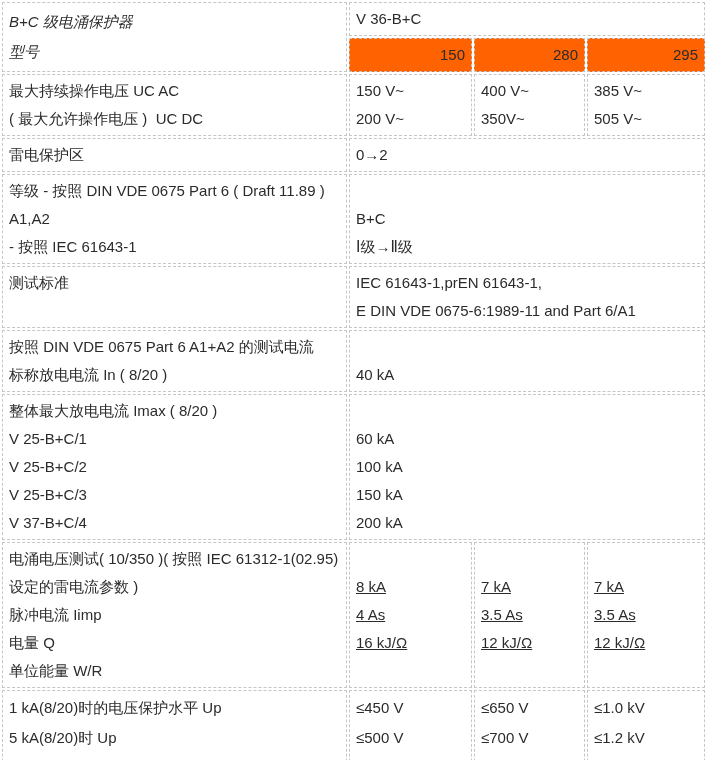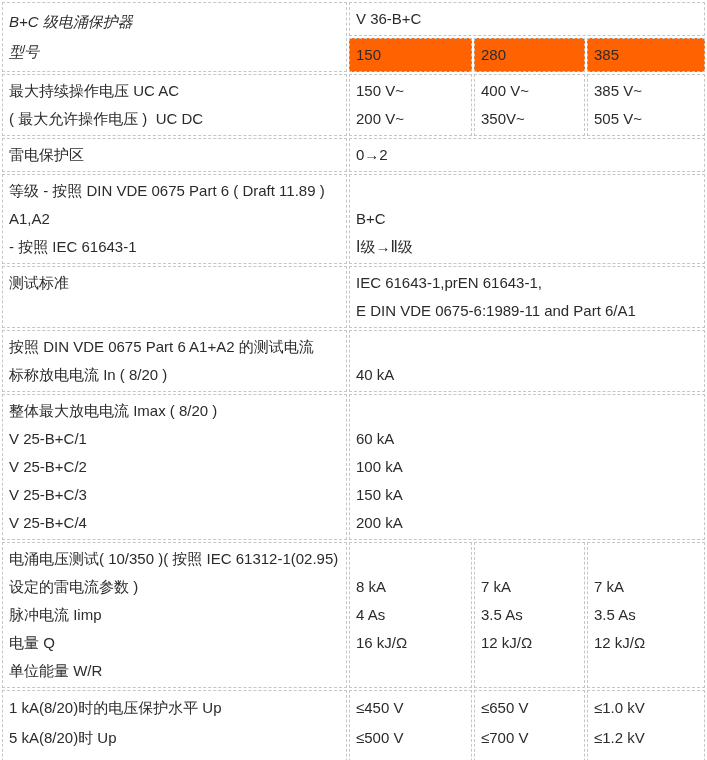--- a/index.html
+++ b/index.html
@@ -31,27 +31,29 @@
     padding:2px 6px;
     line-height:28px;
     vertical-align:top;
     white-space:pre;
     overflow:hidden;
     box-sizing:border-box;
   }
   td.orange{
     background:var(--accent);
     height:32px;
+    text-align:right;
   }
   td.skip1{
     padding-top:30px;
     margin-left:44px;
   }
   td.vmid{
     vertical-align:middle;
+    text-decoration:underline;
   }
   td.hdr-left{
     line-height:30px;
     padding-top:4px;
     font-style:italic;
   }
   tr.row-up td{
     line-height:30px;
   }
 </style>
@@ -68,21 +70,21 @@
     </colgroup>
     <tbody>
       <tr>
         <td class="hdr-left" rowspan="2">B+C 级电涌保护器
 型号</td>
         <td colspan="3">V 36-B+C</td>
       </tr>
       <tr>
         <td class="orange">150</td>
         <td class="orange">280</td>
-        <td class="orange">385</td>
+        <td class="orange">295</td>
       </tr>
 
       <tr>
         <td>最大持续操作电压 UC AC
 ( 最大允许操作电压 )  UC DC</td>
         <td>150 V~
 200 V~</td>
         <td>400 V~
 350V~</td>
         <td>385 V~
@@ -112,21 +114,21 @@
         <td>按照 DIN VDE 0675 Part 6 A1+A2 的测试电流
 标称放电电流 In ( 8/20 )</td>
         <td colspan="3" class="skip1">40 kA</td>
       </tr>
 
       <tr>
         <td>整体最大放电电流 Imax ( 8/20 )
 V 25-B+C/1
 V 25-B+C/2
 V 25-B+C/3
-V 25-B+C/4</td>
+V 37-B+C/4</td>
         <td colspan="3" class="skip1">60 kA
 100 kA
 150 kA
 200 kA</td>
       </tr>
 
       <tr>
         <td>电涌电压测试( 10/350 )( 按照 IEC 61312-1(02.95)
 设定的雷电流参数 )
 脉冲电流 Iimp

